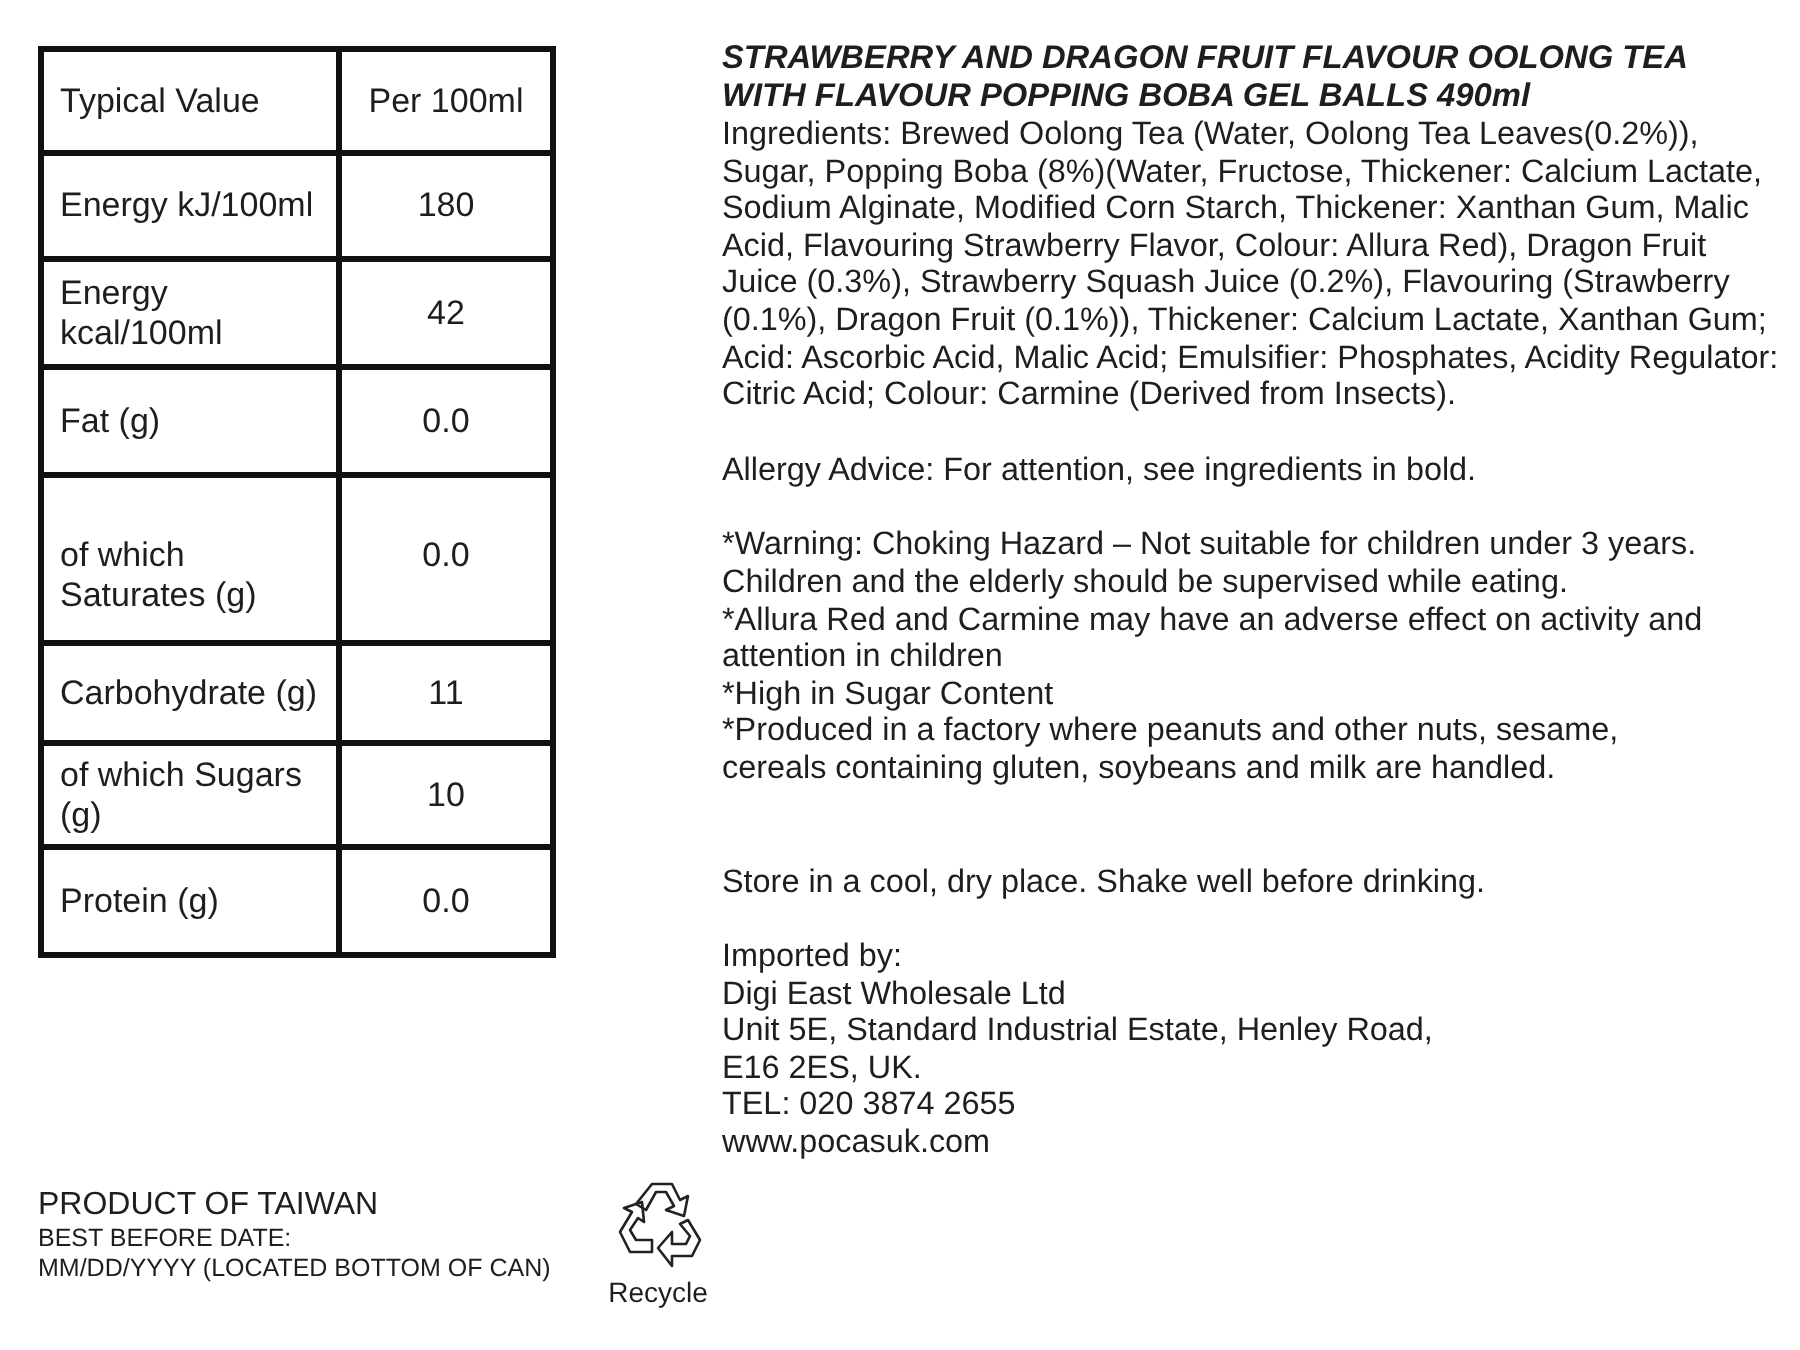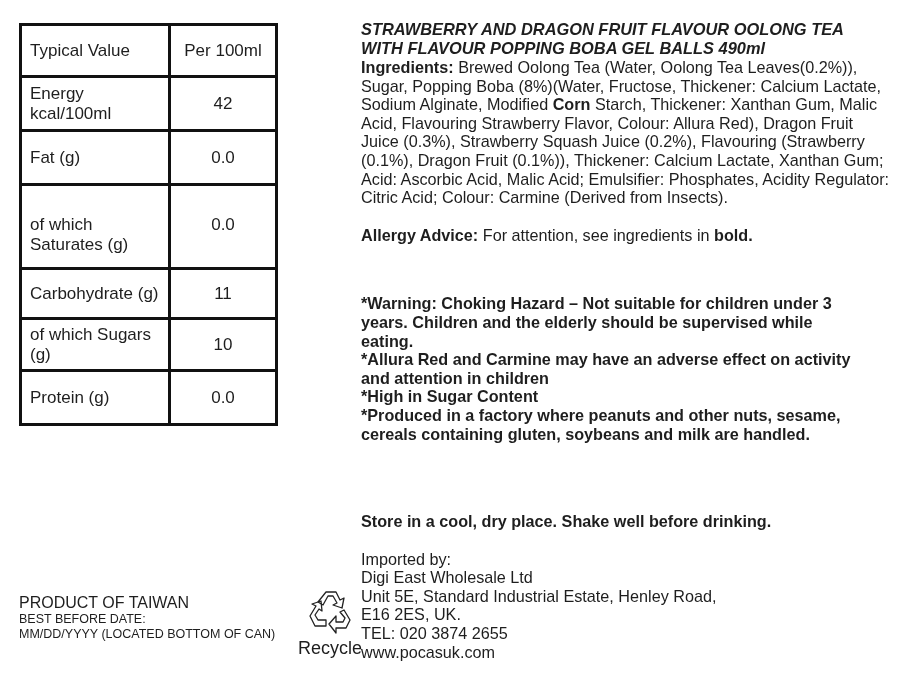--- a/index.html
+++ b/index.html
@@ -3,37 +3,41 @@
 <meta charset="utf-8">
 <style>
   html, body { margin:0; padding:0; background:#ffffff; }
   body { width:900px; height:675px; position:relative; overflow:hidden; color:#1e1e1e;
          font-family:"Liberation Sans", "DejaVu Sans", sans-serif; }
   .nut-table { position:absolute; left:19px; top:23px; width:259px; border-collapse:collapse; }
   .nut-table td { border:3px solid #111; font-size:17px; padding:0 0 0 8px; vertical-align:middle; }
   .nut-table td.val { text-align:center; padding:0; width:104px; }
   .right { position:absolute; left:361px; top:20px; width:530px; font-size:16.2px; line-height:18.6px; }
   .title { font-weight:bold; font-size:16.4px; line-height:19px;font-style:italic; }
-  .b { font-weight:bold;margin-top:31px; }
+  .b { font-weight:normal; }
   .gap { height:19px; }
   .bottom-left { position:absolute; left:19px; top:594px; }
   .origin { font-size:16px; }
   .bbd { font-size:12.5px; line-height:15px; }
   .recycle { position:absolute; left:298px; top:588px; width:62px; text-align:center; }
   .recycle svg { display:block; margin:0 auto; }
-  .recycle span { font-size:18px; display:block; margin-top:0px; }
+  .recycle span { font-size:14px; display:block; margin-top:0px; }
 </style>
 </head>
 <body>
 
 <table class="nut-table">
   <tbody>
       <tr style="height:52px">
     <td>Typical Value</td>
     <td class="val">Per 100ml</td>
+  </tr>
+  <tr style="height:53px">
+    <td>Energy kJ/100ml</td>
+    <td class="val">180</td>
   </tr>
   <tr style="height:54px">
     <td>Energy kcal/100ml</td>
     <td class="val">42</td>
   </tr>
   <tr style="height:54px">
     <td>Fat (g)</td>
     <td class="val">0.0</td>
   </tr>
   <tr style="height:84px">

